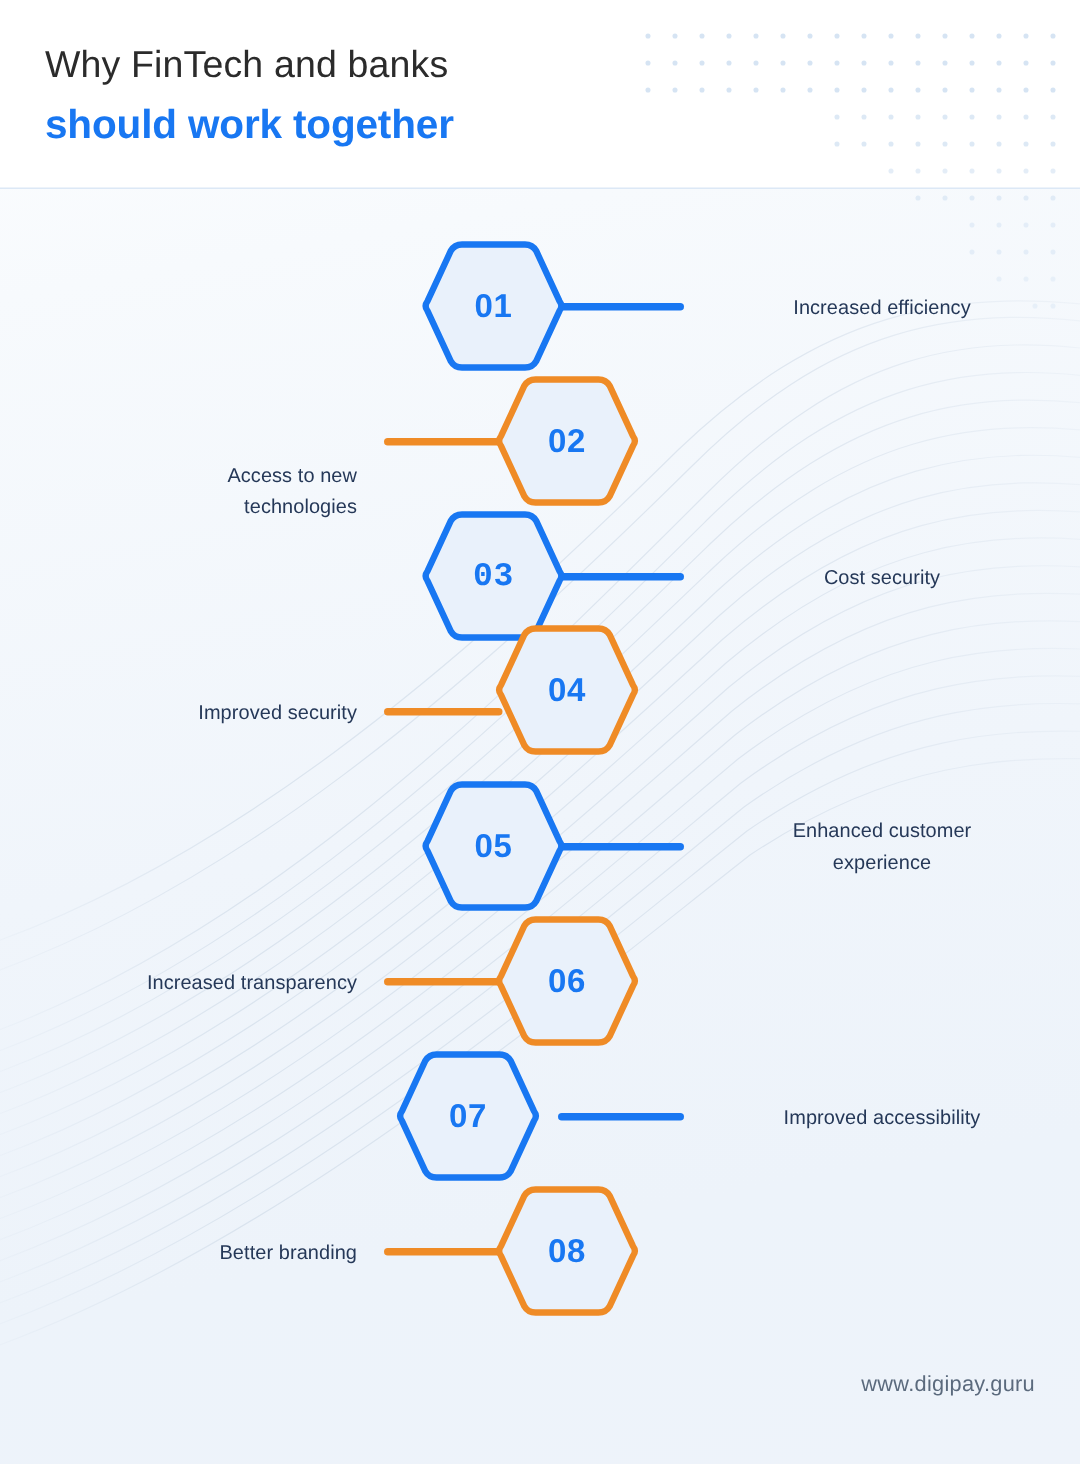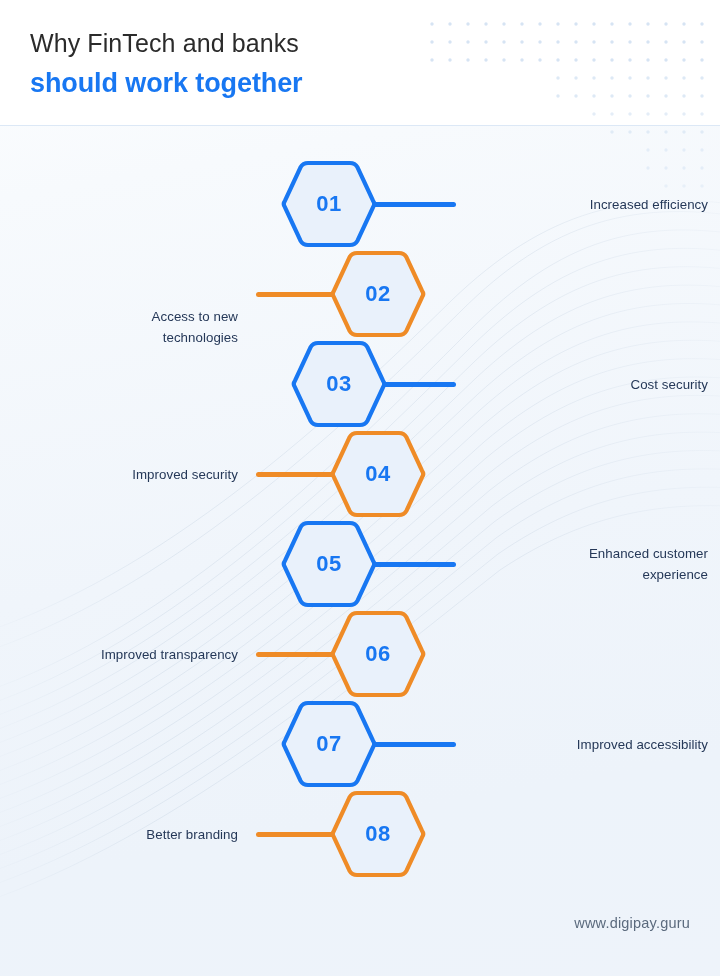--- a/index.html
+++ b/index.html
@@ -99,21 +99,21 @@
     border-radius: 3px;
   }
 
   .step-label {
     position: absolute;
     font-size: 13.3px;
     line-height: 21px;
     color: #253858;
     letter-spacing: 0.05px;
   }
-  .step-label.right { text-align: right; }
+  .step-label.right { text-align: center; }
   .step-label.left  { text-align: right; }
 
   
   .logo {
     position: absolute;
     left: 27px; top: 897px;
     width: 130px; height: 56px;
     z-index: 7;
   }
   .footer-url {
@@ -308,33 +308,33 @@
           </svg>
           <span class="num">02</span>
         </div>
         <div class="step-label left" style="top: 274px; left: 20px; width: 218px; margin-top: 32px;">
           <div>Access to new</div>
           <div>technologies</div>
         </div>
       </div>
       <div class="step" style="top: 0px;">
         <div class="connector" style="background: rgb(24, 119, 242); top: 381.5px; left: 372px; width: 84px;"></div>
-        <div class="hex" style="left: 291px; top: 336px;">
+        <div class="hex" style="left: 281px; top: 336px; font-family: Liberation Mono, monospace;">
           <svg viewBox="0 0 96 96">
             <path d="M 27 7 L 69 7 Q 74 7 76.5 11.3 L 92 44.7 Q 94.5 48 92 51.3 L 76.5 84.7 Q 74 89 69 89 L 27 89 Q 22 89 19.5 84.7 L 4 51.3 Q 1.5 48 4 44.7 L 19.5 11.3 Q 22 7 27 7 Z" fill="#e9f1fb" stroke="#1877f2" stroke-width="4.2" stroke-linejoin="round"></path>
           </svg>
           <span class="num">03</span>
         </div>
         <div class="step-label right" style="top: 373.5px; left: 468px; width: 240px;">
           <div>Cost security</div>
         </div>
       </div>
       <div class="step" style="top: 0px;">
         <div class="connector" style="background: rgb(239, 139, 38); top: 471.5px; left: 256px; width: 79px;"></div>
-        <div class="hex" style="left: 330px; top: 426px; text-align: center;">
+        <div class="hex" style="left: 330px; top: 412px; text-align: center;">
           <svg viewBox="0 0 96 96">
             <path d="M 27 7 L 69 7 Q 74 7 76.5 11.3 L 92 44.7 Q 94.5 48 92 51.3 L 76.5 84.7 Q 74 89 69 89 L 27 89 Q 22 89 19.5 84.7 L 4 51.3 Q 1.5 48 4 44.7 L 19.5 11.3 Q 22 7 27 7 Z" fill="#e9f1fb" stroke="#ef8b26" stroke-width="4.2" stroke-linejoin="round"></path>
           </svg>
           <span class="num">04</span>
         </div>
         <div class="step-label left" style="top: 463.5px; left: 20px; width: 218px;">
           <div>Improved security</div>
         </div>
       </div>
       <div class="step" style="top: 0px;">
@@ -352,26 +352,26 @@
       </div>
       <div class="step" style="top: 0px;">
         <div class="connector" style="background: rgb(239, 139, 38); top: 651.5px; left: 256px; width: 79px;"></div>
         <div class="hex" style="left: 330px; top: 606px;">
           <svg viewBox="0 0 96 96">
             <path d="M 27 7 L 69 7 Q 74 7 76.5 11.3 L 92 44.7 Q 94.5 48 92 51.3 L 76.5 84.7 Q 74 89 69 89 L 27 89 Q 22 89 19.5 84.7 L 4 51.3 Q 1.5 48 4 44.7 L 19.5 11.3 Q 22 7 27 7 Z" fill="#e9f1fb" stroke="#ef8b26" stroke-width="4.2" stroke-linejoin="round"></path>
           </svg>
           <span class="num">06</span>
         </div>
         <div class="step-label left" style="top: 643.5px; left: 20px; width: 218px;">
-          <div>Improved transparency</div>
+          <div>Increased transparency</div>
         </div>
       </div>
       <div class="step" style="top: 0px;">
         <div class="connector" style="background: rgb(24, 119, 242); top: 741.5px; left: 372px; width: 84px;"></div>
-        <div class="hex" style="left: 281px; top: 696px;">
+        <div class="hex" style="left: 264px; top: 696px;">
           <svg viewBox="0 0 96 96">
             <path d="M 27 7 L 69 7 Q 74 7 76.5 11.3 L 92 44.7 Q 94.5 48 92 51.3 L 76.5 84.7 Q 74 89 69 89 L 27 89 Q 22 89 19.5 84.7 L 4 51.3 Q 1.5 48 4 44.7 L 19.5 11.3 Q 22 7 27 7 Z" fill="#e9f1fb" stroke="#1877f2" stroke-width="4.2" stroke-linejoin="round"></path>
           </svg>
           <span class="num">07</span>
         </div>
         <div class="step-label right" style="top: 733.5px; left: 468px; width: 240px;">
           <div>Improved accessibility</div>
         </div>
       </div>
       <div class="step" style="top: 0px;">

